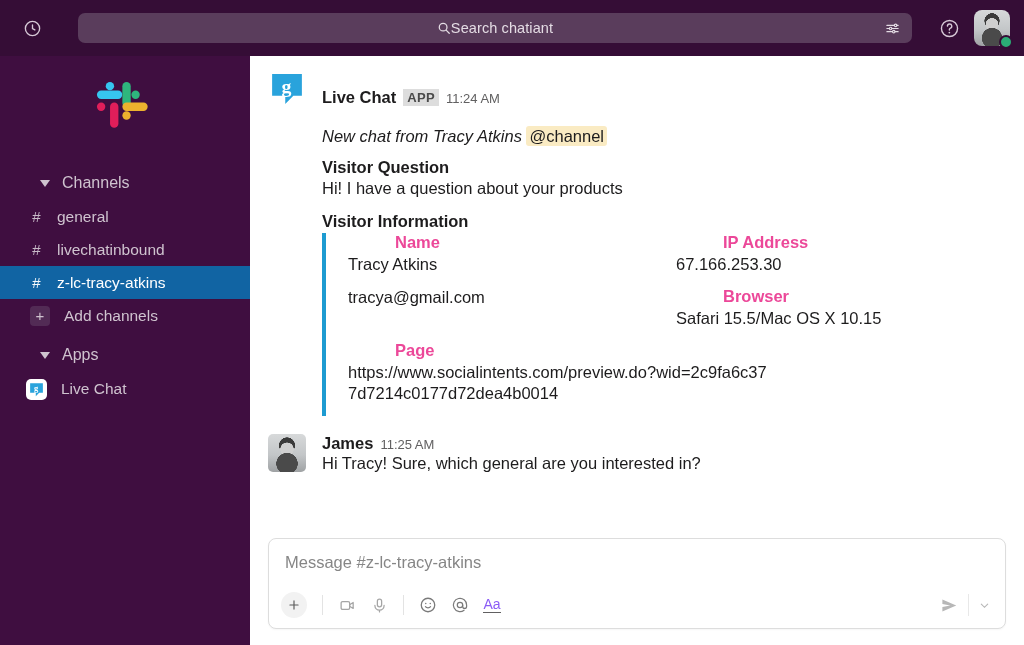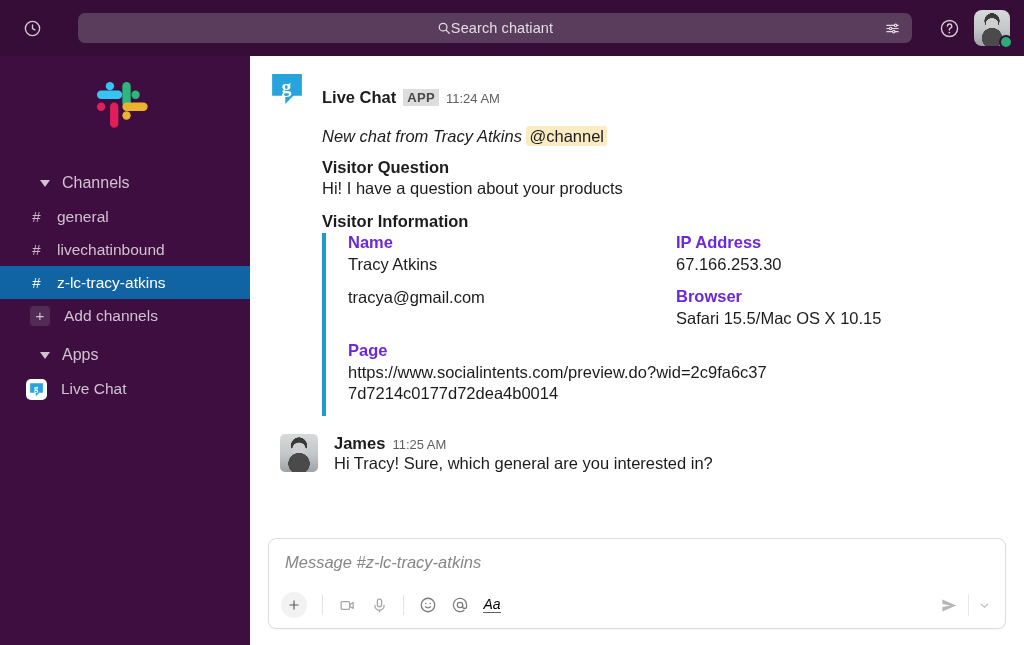--- a/index.html
+++ b/index.html
@@ -253,39 +253,39 @@
   }
   .field {
     width: 50%;
     margin-bottom: 12px;
     padding-right: 10px;
   }
   .field.full { width: 100%; }
   .field-label {
     font-weight: bold;
     font-size: 16.5px;
-    color: #6d28d9;
+    color: #ec4899;
     margin-bottom: 2px;
+    margin-left: 47px;
   }
   .field-value {
     font-size: 16.5px;
     color: #1D1C1D;
     word-break: break-all;
     line-height: 1.28;
   }
   .msg-text {
     font-size: 16.5px;
     color: #1D1C1D;
   }
 
   
   .composer-wrap {
     padding: 0 18px 16px 18px;
     flex: none;
-    font-style: italic;
   }
   .composer {
     border: 1px solid #DDDDDD;
     border-radius: 8px;
     background: #fff;
     box-shadow: 0 1px 2px rgba(0,0,0,.04);
   }
   .composer-input {
     padding: 14px 14px 14px 16px;
     font-size: 16.5px;
@@ -311,21 +311,21 @@
     margin-left: 2px;
   }
   .vdiv {
     width: 1px;
     height: 20px;
     background: #E3E3E3;
     margin: 0 7px;
   }
   .tool-aa {
     font-size: 14px;
-    color: #000000;
+    color: #8b5cf6;
     border-bottom: 1.5px solid #616061;
     line-height: 1.05;
     padding-bottom: 0px;
   }
   .tools-right {
     margin-left: auto;
     display: flex;
     align-items: center;
   }
   .send-chevron {
@@ -500,21 +500,21 @@
                 </div>
                 <div class="field full">
                   <div class="field-label">Page</div>
                   <div class="field-value" style="max-width: 420px;">https://www.socialintents.com/preview.do?wid=2c9fa6c377d7214c0177d72dea4b0014</div>
                 </div>
               </div>
             </div>
           </div>
         </div>
 
-        <div class="msg" style="margin-top:10px;margin-left:12px;">
+        <div class="msg" style="margin-top:10px;">
           <div class="msg-avatar">
             <div class="photo"></div>
           </div>
           <div class="msg-body">
             <div class="msg-head">
               <span class="msg-author">James</span>
               <span class="msg-time">11:25 AM</span>
             </div>
             <div class="msg-text">Hi Tracy!  Sure, which general are you interested in?</div>
           </div>

